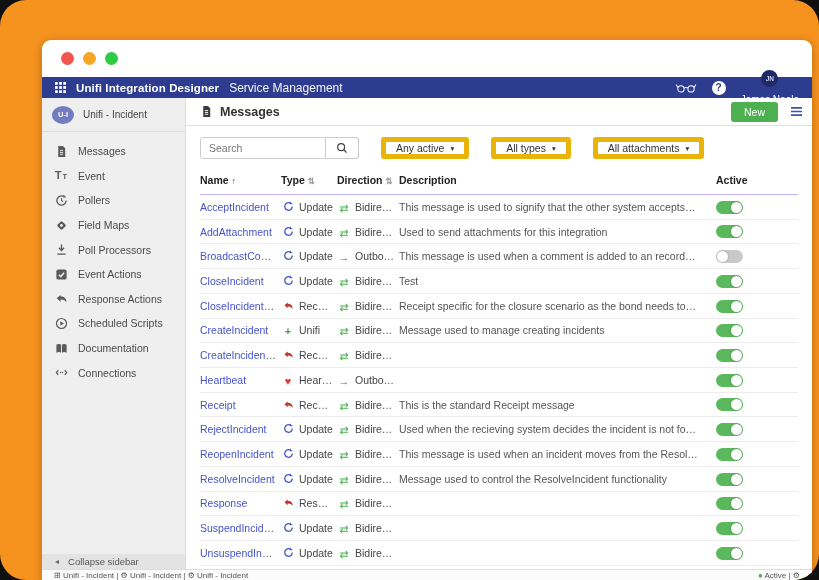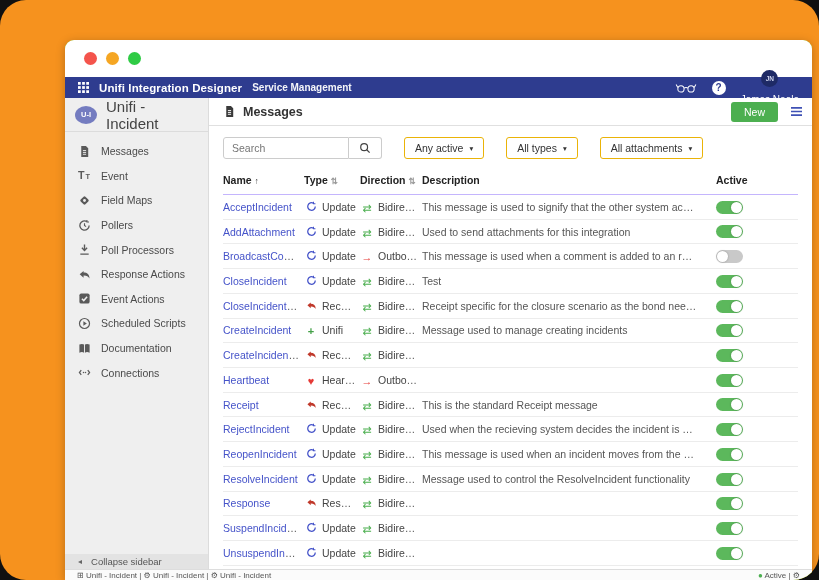--- a/index.html
+++ b/index.html
@@ -8,64 +8,63 @@
     background:#101010;
     font-family:"Liberation Sans", sans-serif;
     -webkit-font-smoothing:antialiased;
   }
   .mat{position:absolute;inset:0;background:#F6921E;border-radius:26px;overflow:hidden;}
   .window{
     position:absolute;left:42px;top:40px;right:7px;bottom:0;
     background:#84cc16;border-radius:9px 9px 0 0;overflow:hidden;
     display:flex;flex-direction:column;
     box-shadow:0 2px 10px rgba(0,0,0,.25);
-    margin-left:23px;
   }
   
   .titlebar{height:37px;flex:0 0 37px;display:flex;align-items:center;gap:9px;padding-left:19px;background:#fff;}
   .dot{width:13px;height:13px;border-radius:50%;}
   .dot.red{background:#F4544C;}
   .dot.yellow{background:#F5A623;}
   .dot.green{background:#2FCB45;}
   
   .navbar{height:21px;flex:0 0 21px;background:#2E3C8F;color:#fff;display:flex;align-items:center;padding:0 13px;gap:10px;}
   .navbar .gridicon{display:flex;}
   .app-title{font-size:11.5px;font-weight:bold;letter-spacing:.1px;white-space:nowrap;}
-  .app-context{font-size:10px;opacity:.95;white-space:nowrap;font-weight:bold;}
+  .app-context{font-size:12px;opacity:.95;white-space:nowrap;}
   .nav-right{margin-left:auto;display:flex;align-items:center;gap:15px;}
   .help-badge{width:14px;height:14px;border-radius:50%;background:#fff;color:#2E3C8F;font-size:10px;font-weight:bold;display:flex;align-items:center;justify-content:center;}
   .user{display:flex;align-items:center;gap:7px;flex-direction:column;}
   .user-avatar{width:17px;height:17px;border-radius:50%;background:#1E2A66;color:#cfd4ee;font-size:6.5px;font-weight:bold;display:flex;align-items:center;justify-content:center;}
   .user-name{font-size:10px;}
   
   .main{flex:1;display:flex;min-height:0;}
   .sidebar{width:143px;flex:0 0 143px;background:#efefef;border-right:1px solid #dcdcdc;display:flex;flex-direction:column;}
   .sb-head{height:33px;flex:0 0 33px;display:flex;align-items:center;gap:9px;padding:0 10px;border-bottom:1px solid #dcdcdc;}
   .sb-avatar{width:22px;height:18px;border-radius:50%;background:#747CC0;color:#fff;font-size:7.5px;font-weight:bold;display:flex;align-items:center;justify-content:center;flex:0 0 22px;}
-  .sb-name{font-size:15px;color:#444;}
+  .sb-name{font-size:10px;color:#444;}
   .sb-items{padding-top:7px;}
   .sb-item{height:24.6px;display:flex;align-items:center;gap:10px;padding:0 12px;color:#4a4a4a;font-size:10.5px;cursor:pointer;}
   .sb-item .ic{width:14px;display:flex;justify-content:center;color:#5a5a5a;}
   .sb-collapse{margin-top:auto;height:15px;flex:0 0 15px;background:#e3e3e3;display:flex;align-items:center;gap:9px;padding:0 13px;font-size:9.5px;color:#555;cursor:pointer;}
   .sb-collapse .arrow{font-size:8px;color:#666;}
   
   .content{flex:1;display:flex;flex-direction:column;min-width:0;background:#fff;}
   .pageheader{height:27px;flex:0 0 27px;border-bottom:1px solid #e0e0e0;display:flex;align-items:center;padding:0 6px 0 14px;gap:8px;}
   .page-title{font-size:12.5px;font-weight:bold;color:#333;display:flex;align-items:center;gap:7px;}
   .page-title .ic{color:#3a3a3a;display:flex;}
   .ph-right{margin-left:auto;display:flex;align-items:center;gap:9px;}
   .newbtn{background:#4CAF50;color:#fff;font-size:10.5px;padding:4px 13px;border-radius:3px;border:none;font-family:inherit;cursor:pointer;}
   .menu-burger{display:flex;cursor:pointer;padding:2px 3px;}
   .body{flex:1;padding:6px 14px 0 14px;overflow:hidden;}
   
   .filters{display:flex;gap:22px;margin:5px 0 10px 0;}
   .searchgroup{display:flex;}
   .search-input{width:126px;height:22px;border:1px solid #ccc;border-right:1px solid #ccc;border-radius:3px 0 0 3px;padding:0 8px;font-size:10.5px;color:#444;font-family:inherit;outline:none;box-sizing:border-box;}
   .searchbtn{width:33px;height:22px;border:1px solid #ccc;border-left:none;background:#fff;border-radius:0 3px 3px 0;display:flex;align-items:center;justify-content:center;cursor:pointer;box-sizing:border-box;}
-  .filterbtn{height:22px;border:1px solid #eab308;background:#fff;border-radius:3px;font-size:10.5px;color:#333;padding:0 10px;display:flex;align-items:center;gap:6px;font-family:inherit;cursor:pointer;box-sizing:border-box;}
+  .filterbtn{height:22px;border:5px solid #eab308;background:#fff;border-radius:3px;font-size:10.5px;color:#333;padding:0 10px;display:flex;align-items:center;gap:6px;font-family:inherit;cursor:pointer;box-sizing:border-box;}
   .caret{font-size:7.5px;color:#333;}
   
   table{width:100%;border-collapse:collapse;table-layout:fixed;font-size:10.5px;}
   th{text-align:left;font-weight:bold;color:#222;padding:5px 4px 8px 0;border-bottom:1px solid #c4b5fd;font-size:10.5px;white-space:nowrap;}
   th .sort{color:#999;font-size:8.5px;margin-left:3px;}
   th .sort.asc{color:#444;}
   td{padding:5px 4px 5px 0;border-bottom:1px solid #ececec;white-space:nowrap;overflow:hidden;text-overflow:ellipsis;color:#555;}
   td a{color:#4553C9;text-decoration:none;}
   .cell-ic{display:inline-flex;width:14px;justify-content:center;vertical-align:-1px;margin-right:4px;font-size:11px;line-height:10px;}
   .c-update{color:#4553C9;}
@@ -156,67 +155,67 @@
                 <svg viewBox="0 0 14 14" width="13" height="13" fill="currentColor">
                   <text x="0" y="11" font-size="11.5" font-weight="bold">T</text>
                   <text x="8" y="11" font-size="8" font-weight="bold">T</text>
                 </svg>
               </span>
     <span>Event</span>
   </div>
 
   <div class="sb-item">
     <span class="ic">
-                <svg viewBox="0 0 14 14" width="13" height="13">
-                  <rect x="3.4" y="3.4" width="7.2" height="7.2" rx="1.4" transform="rotate(45 7 7)" fill="currentColor"></rect>
-                  <circle cx="7" cy="7" r="1.5" fill="#efefef"></circle>
-                </svg>
-              </span>
-    <span>Field Maps</span>
-  </div>
-
-  <div class="sb-item">
-    <span class="ic">
                 <svg viewBox="0 0 14 14" width="13" height="13" fill="none" stroke="currentColor">
                   <path d="M12 7A5 5 0 1 1 9.6 2.7" stroke-width="1.4"></path>
                   <path d="M9.6 1v2.3h2.3" stroke-width="1.2"></path>
                   <path d="M7 4.6V7l1.7 1.2" stroke-width="1.2"></path>
                 </svg>
               </span>
     <span>Pollers</span>
   </div>
 
   <div class="sb-item">
     <span class="ic">
+                <svg viewBox="0 0 14 14" width="13" height="13">
+                  <rect x="3.4" y="3.4" width="7.2" height="7.2" rx="1.4" transform="rotate(45 7 7)" fill="currentColor"></rect>
+                  <circle cx="7" cy="7" r="1.5" fill="#efefef"></circle>
+                </svg>
+              </span>
+    <span>Field Maps</span>
+  </div>
+
+  <div class="sb-item">
+    <span class="ic">
                 <svg viewBox="0 0 14 14" width="13" height="13" fill="none" stroke="currentColor" stroke-width="1.5">
                   <path d="M7 1.5v6.2"></path>
                   <path d="M4.2 5.2 7 8l2.8-2.8"></path>
                   <path d="M2.5 12h9"></path>
                 </svg>
               </span>
     <span>Poll Processors</span>
   </div>
 
   <div class="sb-item">
     <span class="ic">
                 <svg viewBox="0 0 14 14" width="13" height="13">
-                  <path d="M6 3.2 1.8 6.8 6 10.4V8.2c3.2-.1 5.2 1 6.4 3.1C12.2 7 10 4.9 6 4.9z" fill="currentColor"></path>
-                </svg>
-              </span>
-    <span>Response Actions</span>
-  </div>
-
-  <div class="sb-item">
-    <span class="ic">
-                <svg viewBox="0 0 14 14" width="13" height="13">
                   <rect x="1.5" y="1.5" width="11" height="11" rx="2" fill="currentColor"></rect>
                   <path d="M4.2 7.2l2 2 3.6-4.2" stroke="#efefef" stroke-width="1.6" fill="none"></path>
                 </svg>
               </span>
     <span>Event Actions</span>
+  </div>
+
+  <div class="sb-item">
+    <span class="ic">
+                <svg viewBox="0 0 14 14" width="13" height="13">
+                  <path d="M6 3.2 1.8 6.8 6 10.4V8.2c3.2-.1 5.2 1 6.4 3.1C12.2 7 10 4.9 6 4.9z" fill="currentColor"></path>
+                </svg>
+              </span>
+    <span>Response Actions</span>
   </div>
 
   <div class="sb-item">
     <span class="ic">
                 <svg viewBox="0 0 14 14" width="13" height="13" fill="none">
                   <circle cx="7" cy="7" r="5.4" stroke="currentColor" stroke-width="1.3"></circle>
                   <path d="M5.8 4.7v4.6L9.5 7z" fill="currentColor"></path>
                 </svg>
               </span>
     <span>Scheduled Scripts</span>

